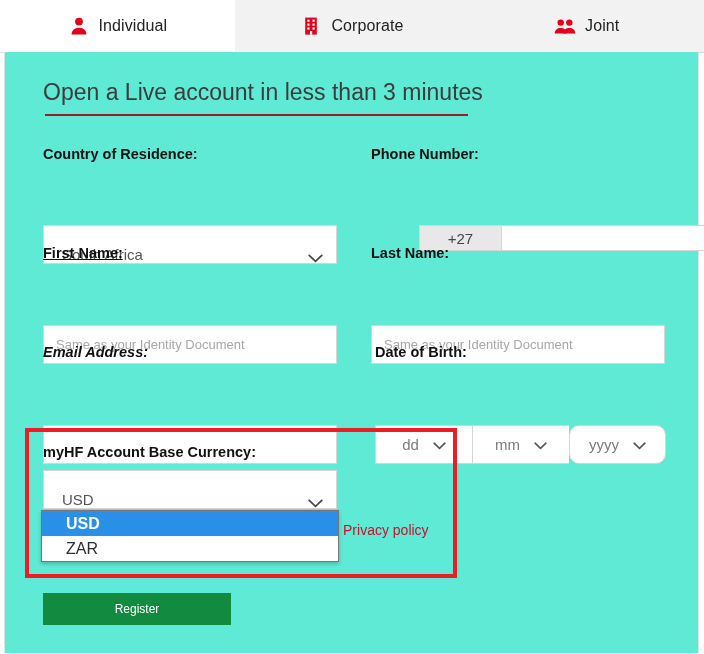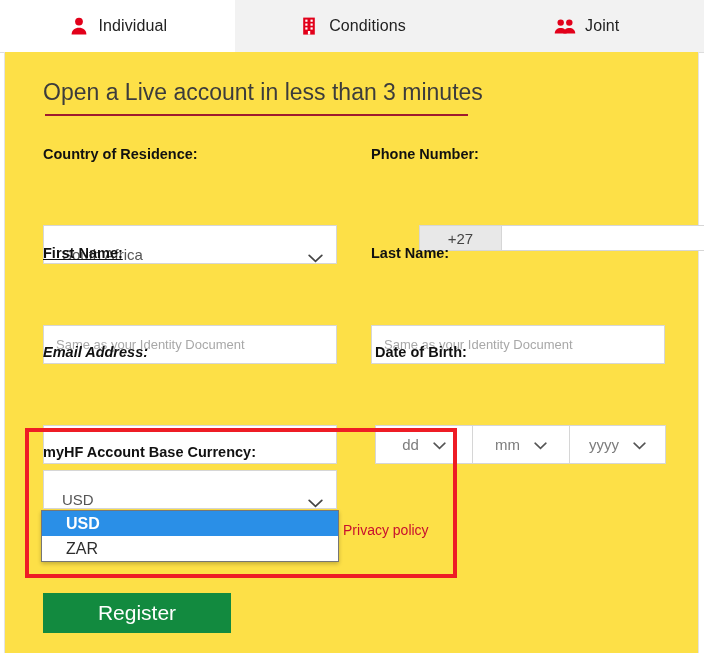--- a/index.html
+++ b/index.html
@@ -60,21 +60,21 @@
     width: 22px;
     height: 22px;
   }
 
   
   #card {
     position: absolute;
     left: 4px; top: 52px;
     width: 695px;
     height: 601px;
-    background: #fde047;
+    background: #5eead4;
     border-left: 1px solid #e3e3e3;
     border-right: 1px solid #e3e3e3;
     box-sizing: border-box;
   }
 
   #heading {
     position: absolute;
     left: 38px;
     top: 27px;
     font-size: 23px;
@@ -183,21 +183,21 @@
     box-sizing: border-box;
     border: 1px solid #d6d6d6;
     border-right: none;
     background: #ffffff;
     display: flex;
     align-items: center;
     justify-content: center;
     gap: 14px;
     cursor: pointer;
   }
-  .dob-cell:last-child { border-right: 1px solid #d6d6d6; }
+  .dob-cell:last-child { border-right: 1px solid #d6d6d6; border-radius: 10px; }
   .dob-cell .dv {
     font-size: 15px;
     color: #7d7d7d;
   }
 
   
   #highlight {
     position: absolute;
     left: 20px;
     top: 376px;
@@ -274,24 +274,24 @@
     color: #c8102e;
     cursor: pointer;
   }
 
   
   #register-btn {
     position: absolute;
     left: 38px;
     top: 541px;
     width: 188px;
-    height: 40px;
+    height: 32px;
     background: #128a3f;
     color: #ffffff;
-    font-size: 21px;
+    font-size: 12px;
     border: none;
     cursor: pointer;
     font-family: "Liberation Sans", sans-serif;
   }
 </style>
 </head>
 <body>
 
 <div id="page">
 
@@ -313,21 +313,21 @@
           <rect x="4.2" y="1.6" width="11.6" height="17" fill="#e2001a"></rect>
           <rect x="6.3" y="3.6" width="2.2" height="2.2" fill="#ffffff"></rect>
           <rect x="11.5" y="3.6" width="2.2" height="2.2" fill="#ffffff"></rect>
           <rect x="6.3" y="7.5" width="2.2" height="2.2" fill="#ffffff"></rect>
           <rect x="11.5" y="7.5" width="2.2" height="2.2" fill="#ffffff"></rect>
           <rect x="6.3" y="11.4" width="2.2" height="2.2" fill="#ffffff"></rect>
           <rect x="11.5" y="11.4" width="2.2" height="2.2" fill="#ffffff"></rect>
           <rect x="8.9" y="15" width="2.3" height="3.6" fill="#ffffff"></rect>
         </svg>
       </span>
-      <span class="tablabel">Conditions</span>
+      <span class="tablabel">Corporate</span>
     </div>
 
     <div class="tab">
       <span class="tabicon">
         <svg width="24" height="20" viewBox="0 0 24 20">
           <circle cx="7.3" cy="6.3" r="3.5" fill="#e2001a"></circle>
           <circle cx="16.7" cy="6.3" r="3.5" fill="#e2001a"></circle>
           <path d="M0.8 18.2c0-3.8 2.9-6 6.5-6s6.5 2.2 6.5 6z" fill="#e2001a"></path>
           <path d="M10.2 18.2c0-3.8 2.9-6 6.5-6s6.5 2.2 6.5 6z" fill="#e2001a"></path>
         </svg>

